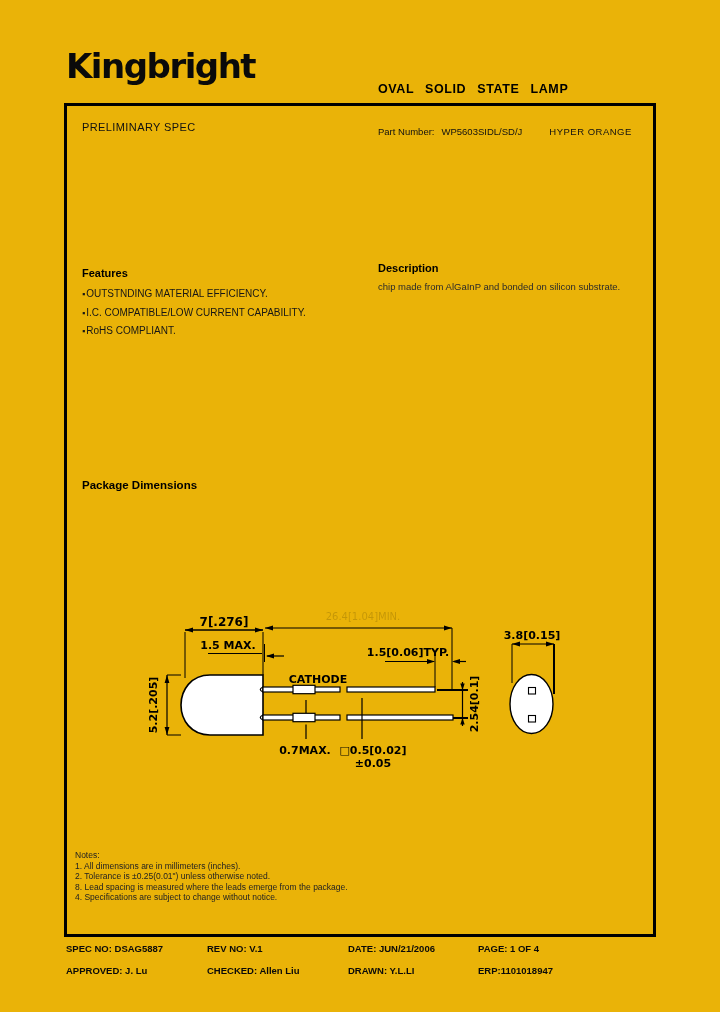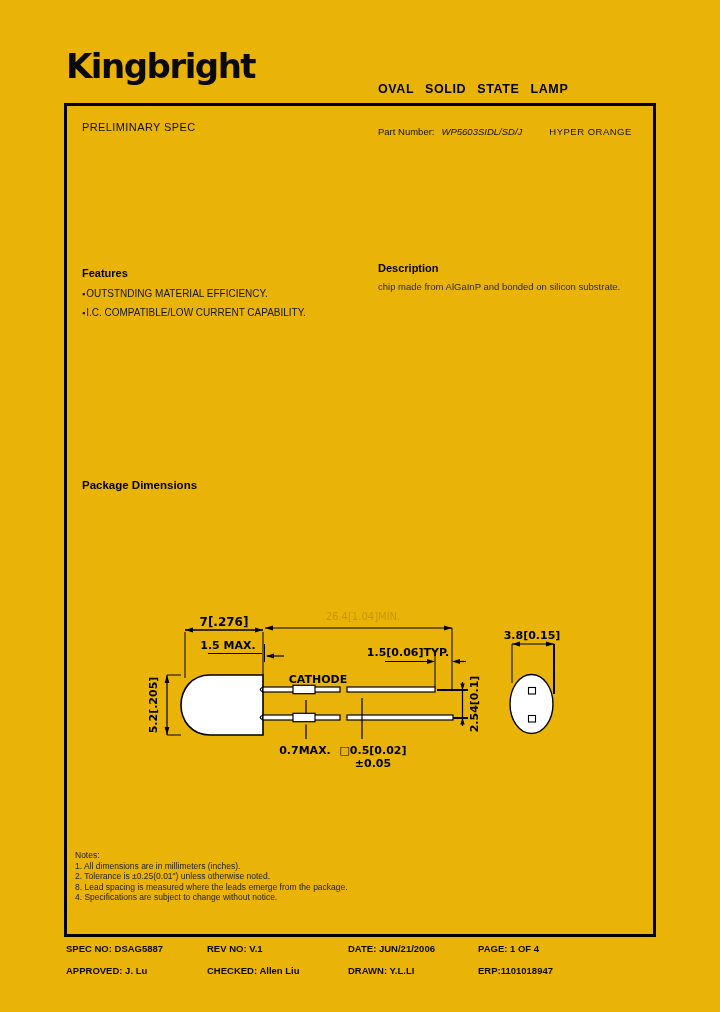--- a/index.html
+++ b/index.html
@@ -5,21 +5,21 @@
   html,body{margin:0;padding:0;background:#ffffff;}
   .page{position:relative;width:720px;height:1012px;background:#eab308;
         font-family:"Liberation Sans",sans-serif;color:#000;overflow:hidden;}
   .abs{position:absolute;}
   .logo{font-family:"DejaVu Sans",sans-serif;font-weight:bold;font-size:34px;
         letter-spacing:-1.5px;color:#0a0a0a;}
   .doc-title{font-size:12.5px;font-weight:bold;letter-spacing:.6px;word-spacing:7px;}
   .spec-box{border:3px solid #000;}
   .prelim{font-size:11px;letter-spacing:.4px;color:#111;}
   .pn-row{font-size:9.5px;color:#111;white-space:nowrap;}
-  .pn-row .val{margin-left:7px;font-style:italic;}
+  .pn-row .val{margin-left:7px;}
   .pn-row .clr{margin-left:27px;letter-spacing:.5px;}
   .sec-head{font-size:11px;font-weight:bold;color:#000;}
   .feat{font-size:10px;color:#161616;height:18.5px;line-height:18.5px;white-space:nowrap;}
   .feat .bullet{font-size:9px;margin-right:1px;}
   .desc-line{font-size:9.5px;color:#2a2a2a;line-height:19px;white-space:nowrap;}
   .notes{font-size:8.5px;color:#222;line-height:10.5px;}
   .foot{font-size:9.5px;font-weight:bold;color:#0a0a0a;white-space:nowrap;}
   
   svg{overflow:visible;}
   svg line, svg path, svg rect, svg ellipse{stroke:#000;fill:none;}
@@ -44,20 +44,21 @@
   <div class="abs prelim" style="left:82px;top:121px;">PRELIMINARY SPEC</div>
 
   <div class="abs pn-row" style="left:378px;top:126px;">
     <span>Part Number:</span><span class="val">WP5603SIDL/SD/J</span><span class="clr">HYPER ORANGE</span>
   </div>
 
   <div class="abs sec-head" style="left:82px;top:267px;">Features</div>
   <div class="abs" style="left:82px;top:285px;">
     <div class="feat"><span class="bullet">▪</span><span>OUTSTNDING MATERIAL EFFICIENCY.</span></div>
     <div class="feat"><span class="bullet">▪</span><span>I.C. COMPATIBLE/LOW CURRENT CAPABILITY.</span></div>
+    <div class="feat"><span class="bullet">▪</span><span>RoHS COMPLIANT.</span></div>
   </div>
 
   <div class="abs sec-head" style="left:378px;top:262px;">Description</div>
   <div class="abs" style="left:378px;top:277px;">
     <div class="desc-line">chip made from AlGaInP and bonded on silicon substrate.</div>
   </div>
 
   <div class="abs sec-head" style="left:82px;top:479px;font-size:11.5px;">Package Dimensions</div>
 
   <svg class="abs" style="left:140px;top:590px;" width="460" height="210" viewBox="0 0 460 210">

